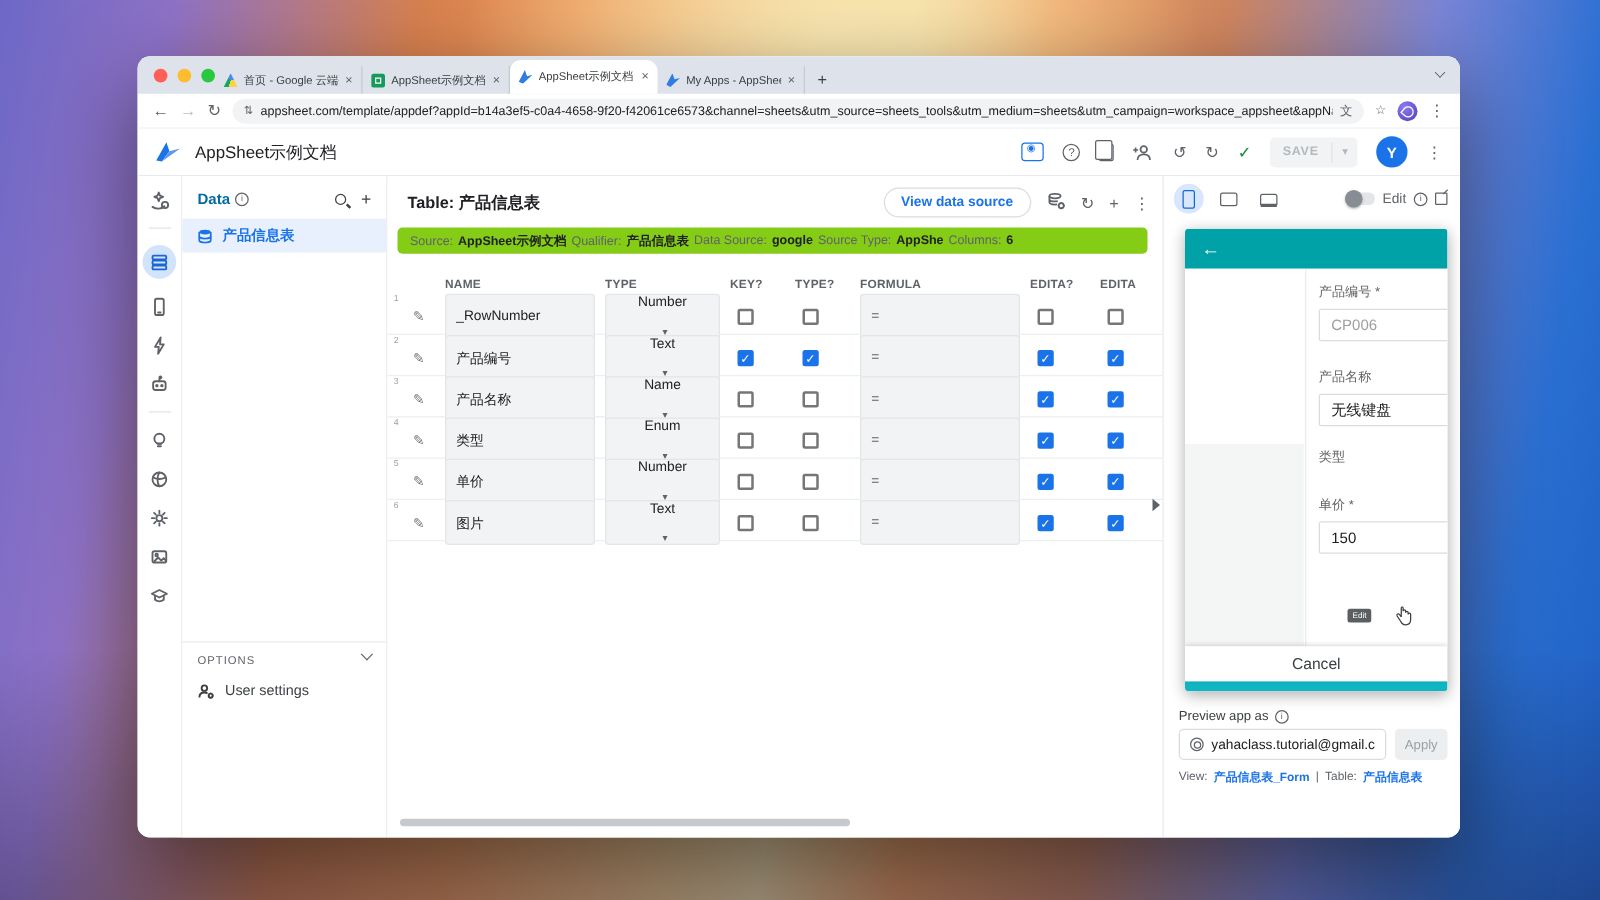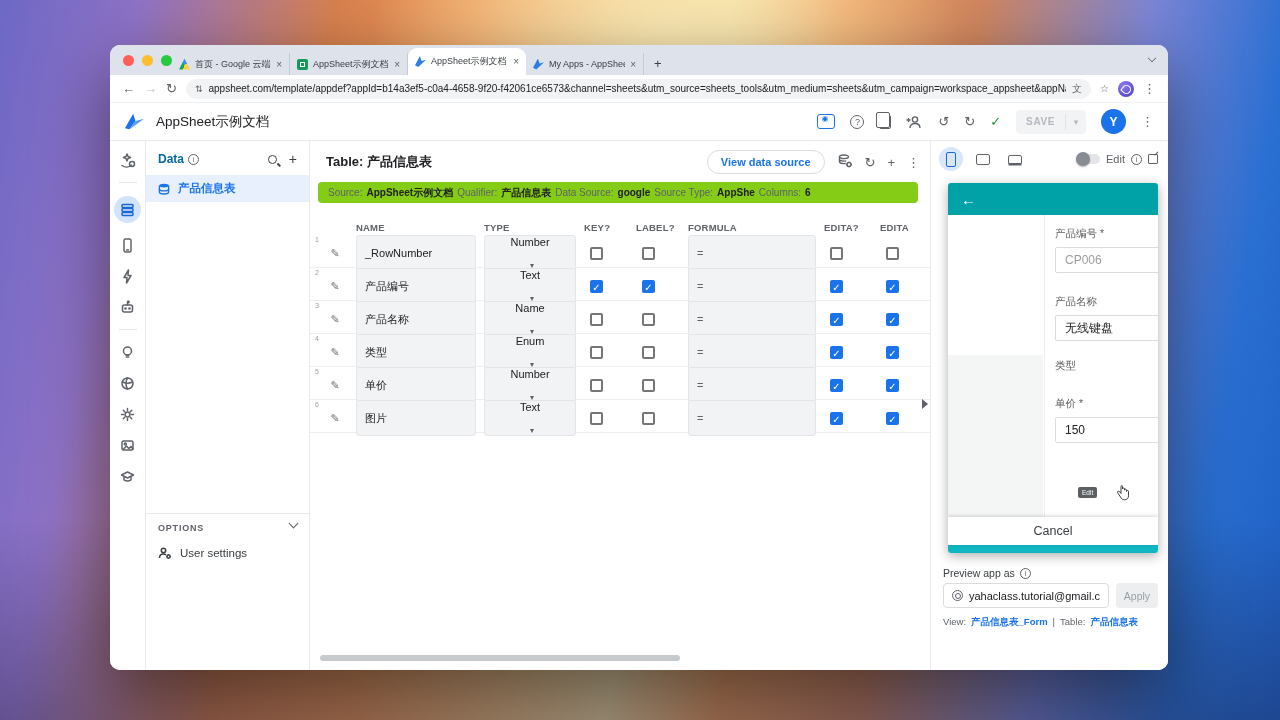--- a/index.html
+++ b/index.html
@@ -72,21 +72,21 @@
   .dp-head{display:flex;align-items:center;gap:4px;padding:11px 12px 9px 12px;}
   .dp-title{font-size:12px;font-weight:700;color:#0369a1;}
   .info-ic{width:11px;height:11px;border:1.2px solid #5f6368;border-radius:50%;font-size:7px;color:#5f6368;display:inline-flex;align-items:center;justify-content:center;font-style:normal;}
   .dp-head-icons{margin-left:auto;display:flex;align-items:center;gap:12px;}
   .search-ic{width:9px;height:9px;border:1.5px solid #3c4043;border-radius:50%;position:relative;}
   .search-ic::after{content:"";position:absolute;left:8px;top:8px;width:4px;height:1.5px;background:#3c4043;transform:rotate(45deg);}
   .plus-ic{font-size:14px;color:#3c4043;line-height:1;}
   .dp-item{background:#e8f0fe;color:#1a73e8;display:flex;align-items:center;gap:8px;padding:6px 12px;font-size:11.5px;font-weight:600;}
   .db-ic{width:12px;height:12px;flex:none;}
   .dp-options{position:absolute;top:372px;left:0;right:0;border-top:1px solid #e8eaed;padding:9px 12px;}
-  .dp-opt-head{display:flex;align-items:flex-start;font-size:9px;letter-spacing:.8px;color:#5f6368;font-weight:700;}
+  .dp-opt-head{display:flex;align-items:flex-start;font-size:9px;letter-spacing:.8px;color:#5f6368;font-weight:400;}
   .chev-dn{width:7px;height:7px;border-right:1.5px solid #5f6368;border-bottom:1.5px solid #5f6368;transform:rotate(45deg);margin-left:auto;margin-top:-3px;}
   .dp-user{display:flex;align-items:center;gap:8px;margin-top:13px;font-size:11.5px;color:#3c4043;}
   .dp-user svg{width:14px;height:14px;stroke:#3c4043;fill:none;stroke-width:1.5;}
   
   .main{flex:1;min-width:0;position:relative;background:#fff;}
   .m-head{display:flex;align-items:center;padding:9px 10px 5px 16px;gap:12px;}
   .m-title{font-size:13px;font-weight:700;color:#202124;white-space:nowrap;}
   .vds-btn{margin-left:auto;font-size:11px;color:#1a73e8;font-weight:600;border:1px solid #dadce0;border-radius:14px;padding:5px 13px;white-space:nowrap;}
   .m-ic{color:#5f6368;font-size:13px;line-height:1;}
   .m-ic svg{width:16px;height:16px;stroke:#5f6368;fill:none;stroke-width:1.4;}
@@ -360,21 +360,21 @@
             <span class="src-pair"><span>Data Source:</span><b>google</b></span>
             <span class="src-pair"><span>Source Type:</span><b>AppShe</b></span>
             <span class="src-pair"><span>Columns:</span><b>6</b></span>
           </div>
 
         <div class="tgrid thead">
             <span></span>
             <span>NAME</span>
             <span>TYPE</span>
             <span>KEY?</span>
-            <span>LABEL?</span>
+            <span>TYPE?</span>
             <span>FORMULA</span>
             <span>EDITA?</span>
             <span>EDITA</span>
           </div>
         <div>
             <div class="tgrid trow">
               <span class="rownum">1</span>
               <span class="pencil">✎</span>
               <div class="field">_RowNumber</div>
               <div class="field select">

